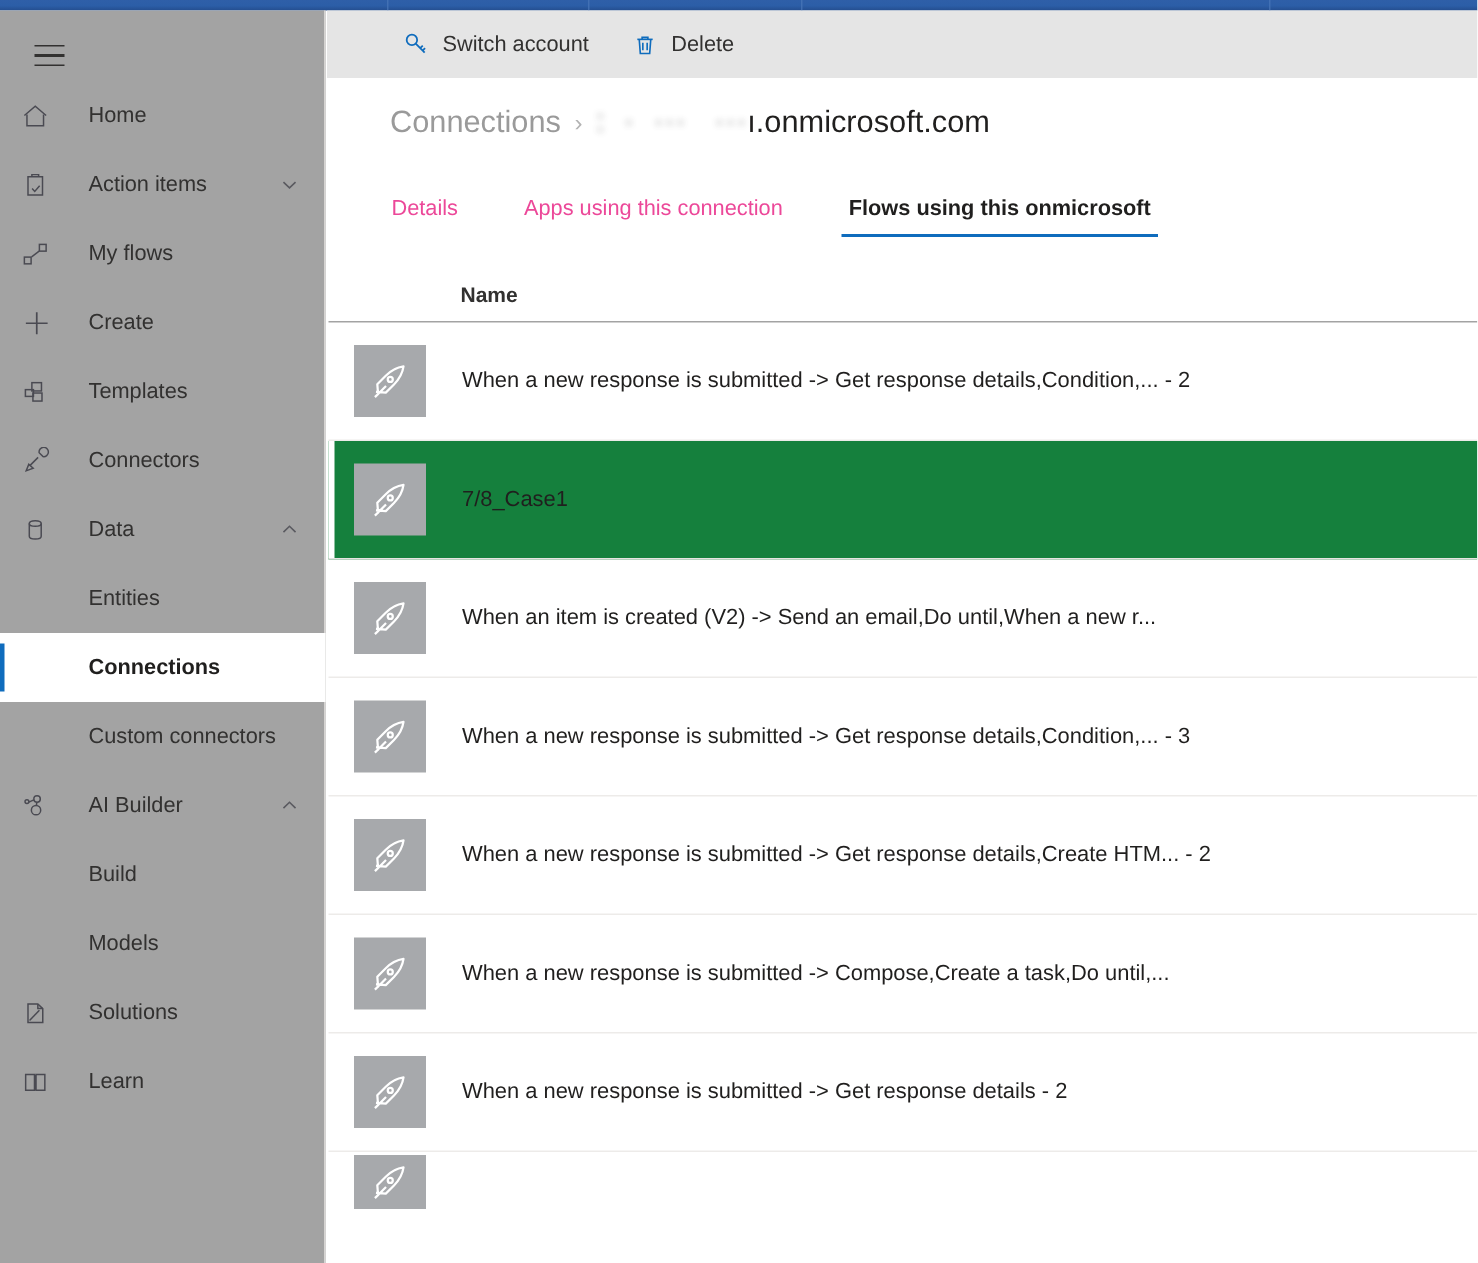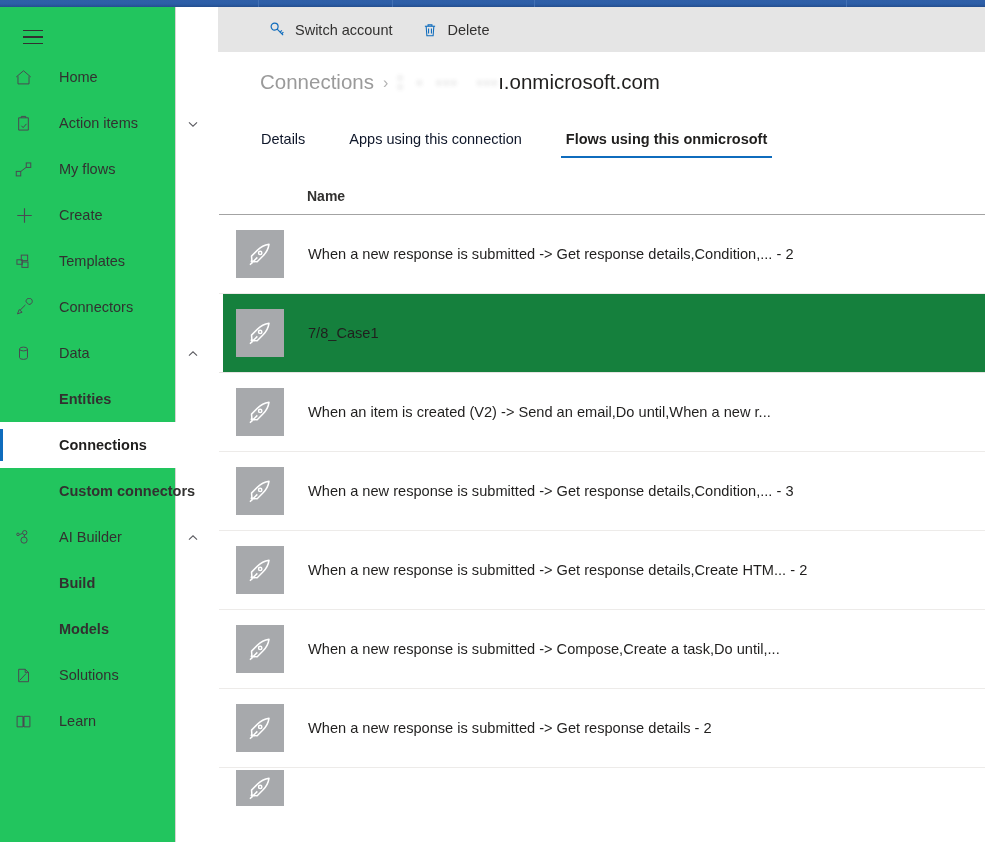--- a/index.html
+++ b/index.html
@@ -31,23 +31,23 @@
     top: 0; height: 7px;
     width: 1px;
     background: #4a77b8;
     opacity: .75;
   }
 
   
   .sidebar {
     position: absolute;
     top: 7px; left: 0;
-    width: 176px;
+    width: 217px;
     height: 835px;
-    background: #22c55e;
+    background: #a3a3a3;
     border-right: 1px solid #d6d4d2;
   }
 
   .hamburger {
     position: absolute;
     top: 12px; left: 14px;
     width: 38px; height: 36px;
     display: flex; flex-direction: column;
     justify-content: center; align-items: center;
     gap: 5px;
@@ -89,21 +89,21 @@
   .nav-item .chev {
     position: absolute;
     right: 18px;
     width: 12px; height: 12px;
     color: #5a5a60;
   }
   .nav-item.sub {
     padding-left: 59px;
     height: 46px;
   }
-  .nav-item.sub .label { margin-left: 0; font-weight: bold; }
+  .nav-item.sub .label { margin-left: 0; }
 
   .nav-item.selected {
     background: #ffffff;
   }
   .nav-item.selected .label {
     color: #201f1e;
     font-weight: 600;
   }
   .nav-item.selected::before {
     content: "";
@@ -193,21 +193,21 @@
   .tabs {
     position: absolute;
     top: 64px; left: 42px;
     display: flex;
     align-items: flex-end;
     height: 42px;
   }
   .tab {
     position: relative;
     font-size: 14.5px;
-    color: #0f172a;
+    color: #ec4899;
     padding: 0 1px 11px 1px;
     margin-right: 42px;
     cursor: pointer;
     white-space: nowrap;
   }
   .tab:last-child { margin-right: 0; }
   .tab.active {
     color: #201f1e;
     font-weight: 600;
   }

